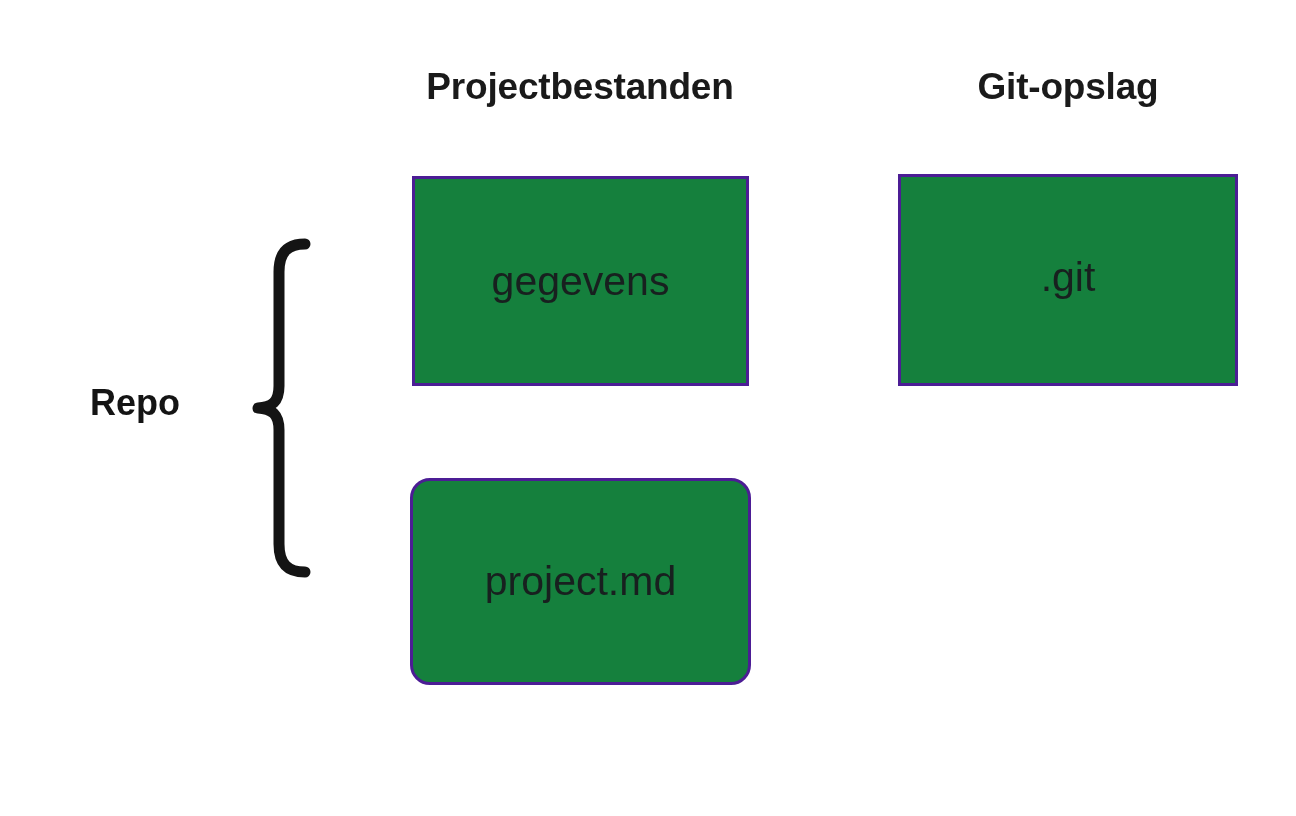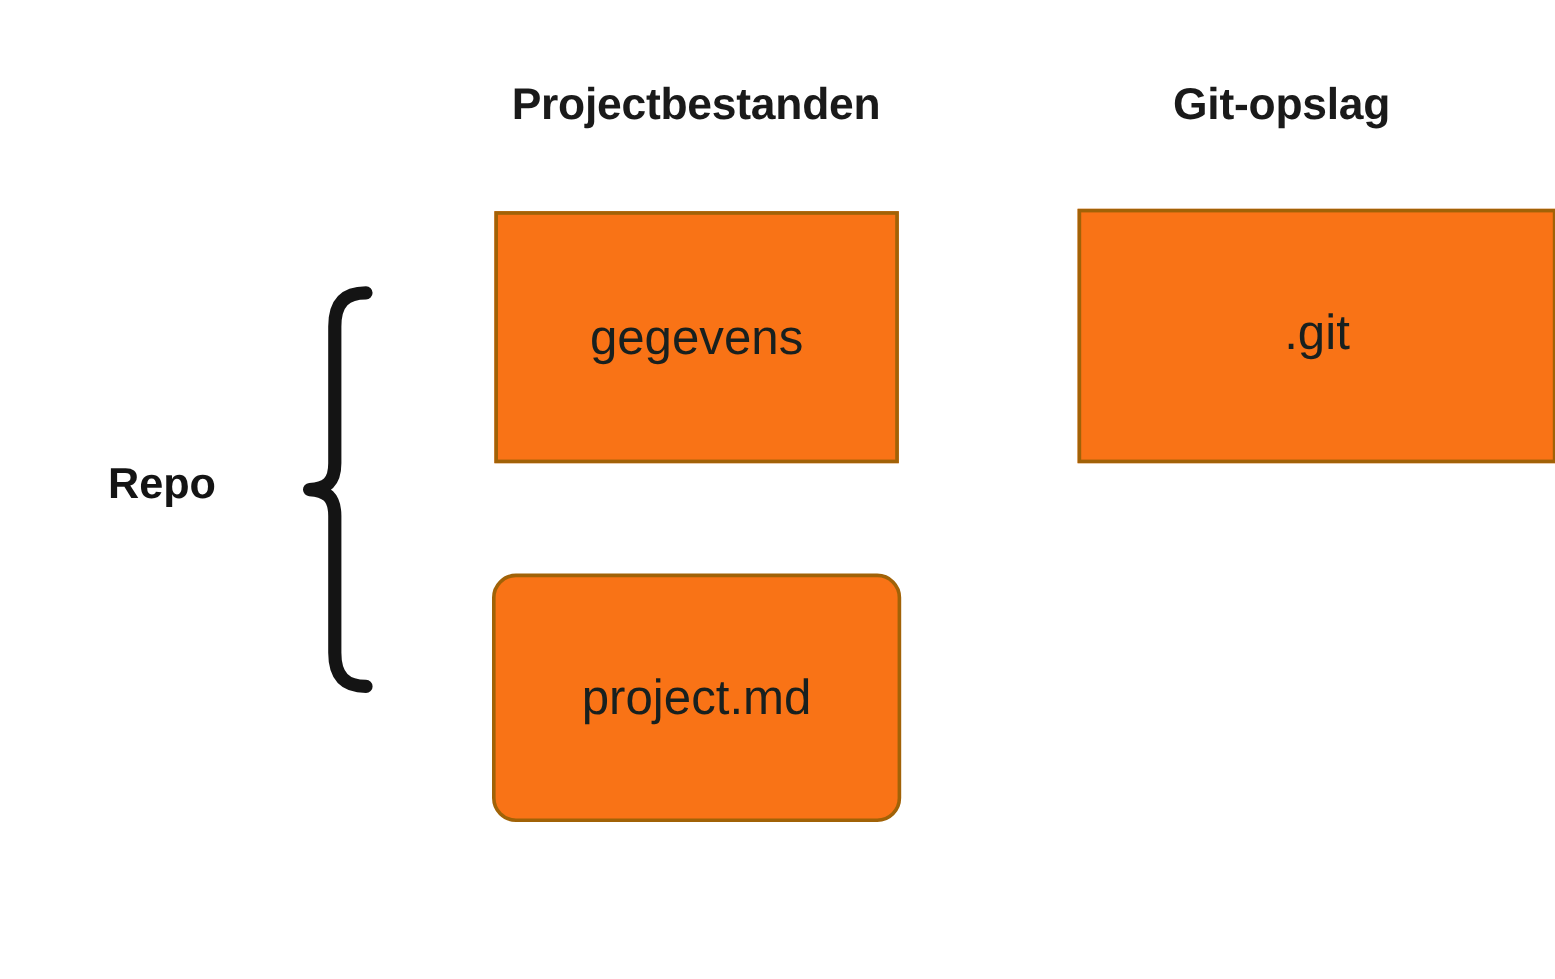--- a/index.html
+++ b/index.html
@@ -40,22 +40,22 @@
   #heading-gitstorage {
     left: 868px;
     top: 68px;
     width: 400px;
     font-size: 37px;
   }
 
   
   .node-box {
     position: absolute;
-    background: #f97316;
-    border: 3px solid #a16207;
+    background: #15803d;
+    border: 3px solid #4c1d95;
     box-sizing: border-box;
     display: block;
   }
 
   .node-label {
     position: absolute;
     left: 0;
     width: 100%;
     text-align: center;
     font-size: 41px;
@@ -78,21 +78,21 @@
     top: 478px;
     width: 341px;
     height: 207px;
     border-radius: 20px;
   }
   #box-projectmd .node-label { top: 80px; }
 
   #box-git {
     left: 898px;
     top: 174px;
-    width: 399px;
+    width: 340px;
     height: 212px;
   }
   #box-git .node-label { top: 80px; }
 
   
   #repo-label {
     position: absolute;
     left: 40px;
     top: 385px;
     width: 190px;

